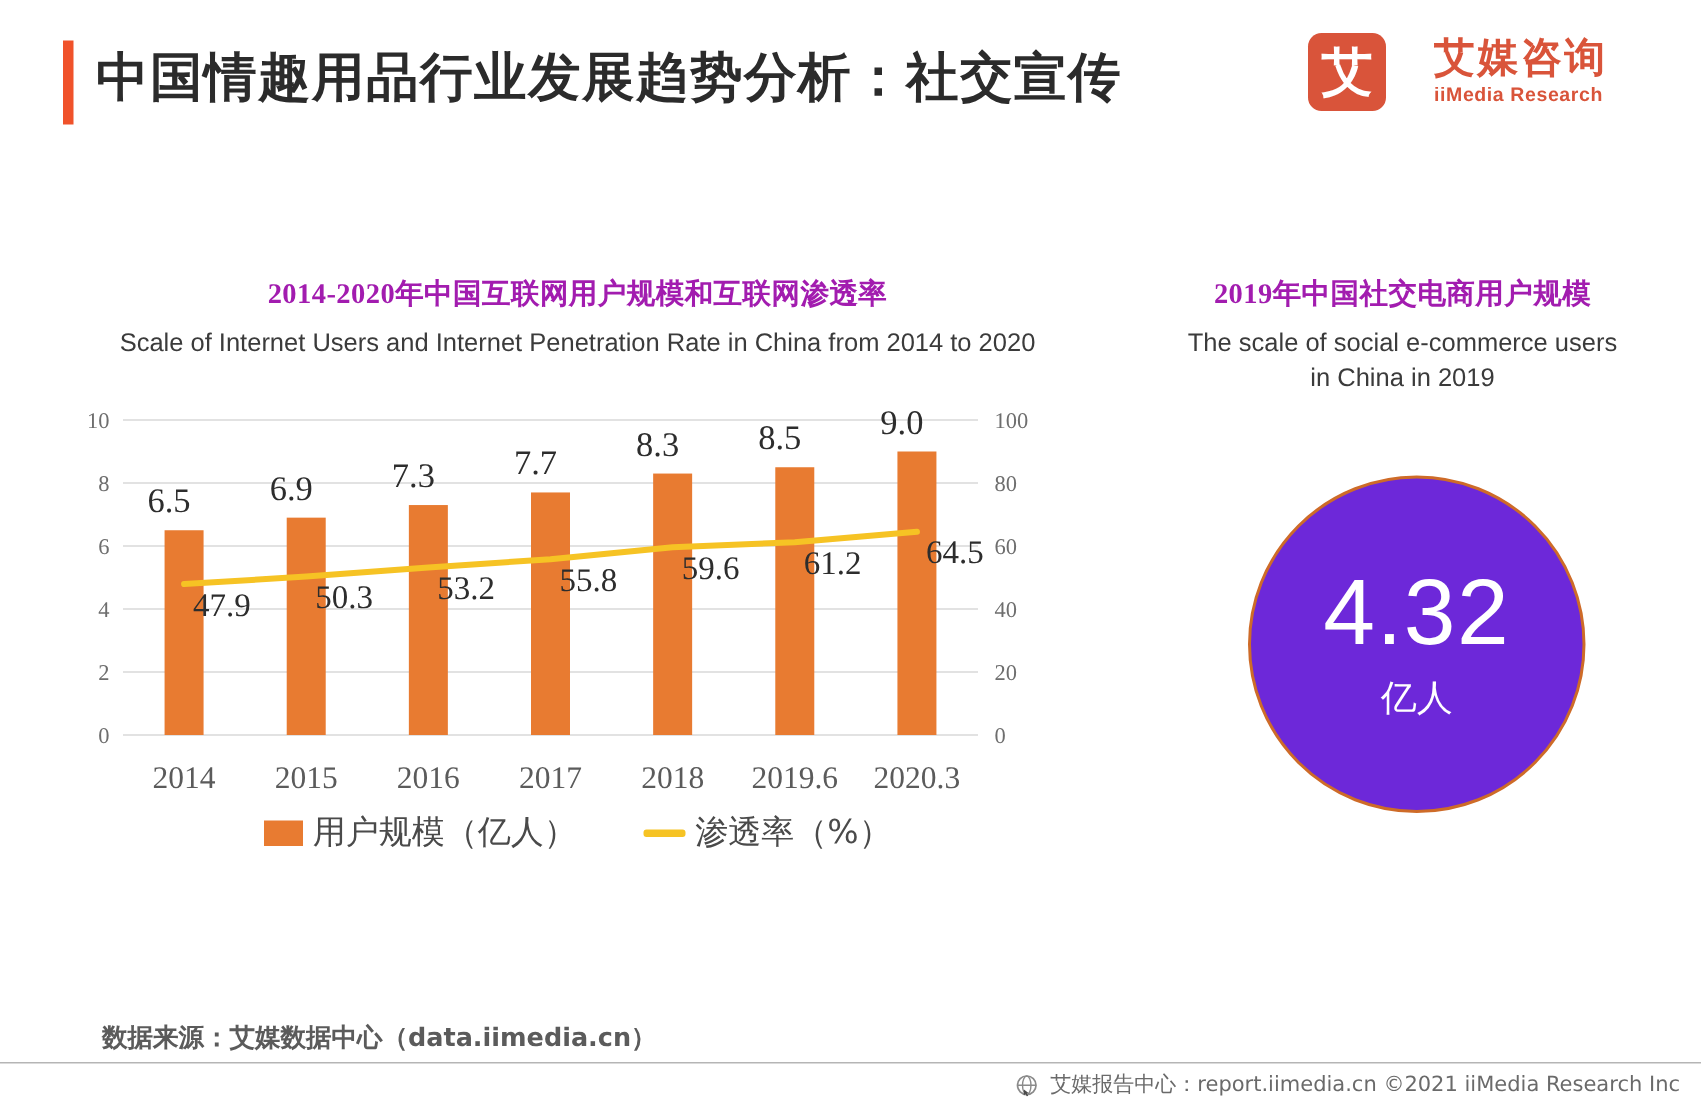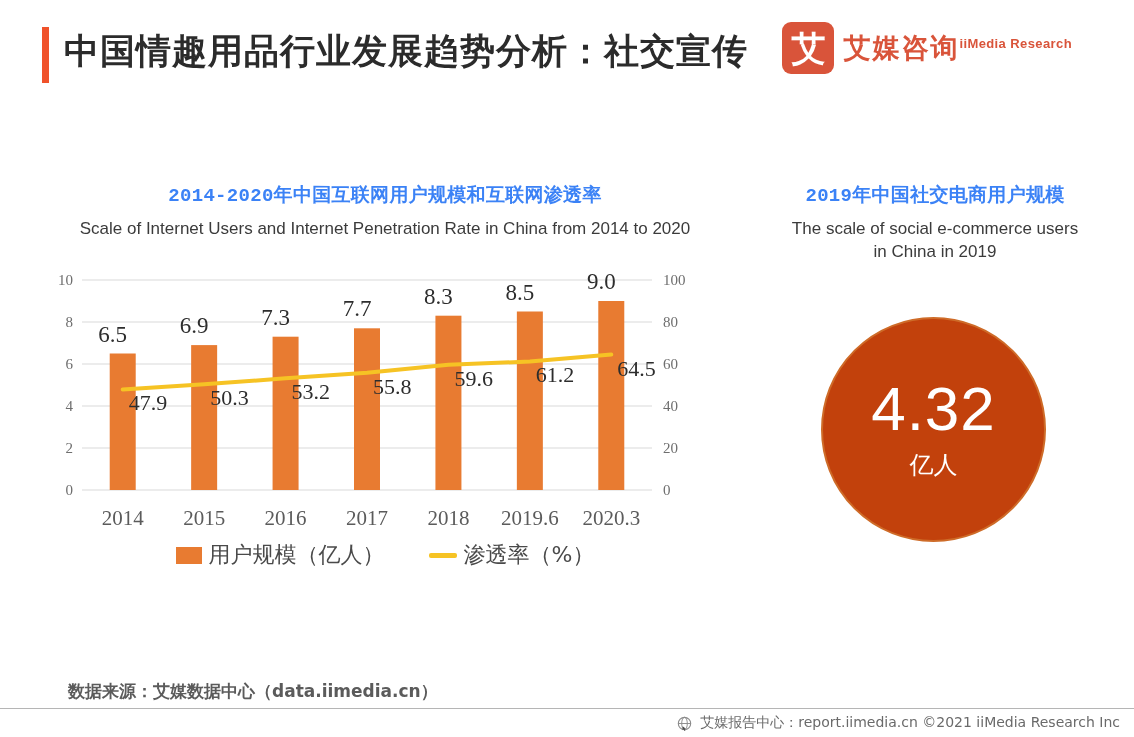--- a/index.html
+++ b/index.html
@@ -29,36 +29,36 @@
   .logo{
     position:absolute;right:18px;top:22px;
     display:flex;align-items:center;gap:9px;
   }
   .logo-mark{
     width:52px;height:52px;border-radius:9px;background:#D9543A;
     display:flex;align-items:center;justify-content:center;
     color:#ffffff;font-size:34px;font-weight:bold;line-height:1;
     font-family:"DejaVu Sans","Liberation Sans",sans-serif;
   }
-  .logo-text{display:flex;flex-direction:row;justify-content:center;}
+  .logo-text{display:flex;flex-direction:column;justify-content:center;margin-left:23px;}
   .logo-cn{
     font-size:27px;font-weight:bold;color:#D9543A;letter-spacing:2px;line-height:1.05;
     font-family:"DejaVu Sans","Liberation Sans",sans-serif;
   }
   .logo-en{
     font-size:13px;font-weight:bold;color:#D9543A;letter-spacing:.4px;line-height:1.2;margin-top:2px;
   }
 
   
   .panel-left{position:absolute;left:30px;top:185px;width:710px;height:420px;}
   .panel-right{position:absolute;left:745px;top:185px;width:380px;height:420px;}
 
   .chart-title{
-    text-align:center;font-size:19px;font-weight:bold;color:#3b82f6;
-    font-family:Liberation Mono, monospace;
+    text-align:center;font-size:19px;font-weight:bold;color:#a21caf;
+    font-family:Liberation Serif, serif;
     letter-spacing:.3px;line-height:1.25;
   }
   .chart-subtitle{
     text-align:center;font-size:17px;color:#3b3b3b;font-weight:400;
     margin-top:9px;line-height:1.35;
   }
   .panel-right .chart-title{font-size:19px;}
   .panel-right .chart-subtitle{font-size:17px;}
 
   
@@ -77,23 +77,23 @@
   .legend-item{display:flex;align-items:center;gap:7px;}
   .legend-swatch-bar{width:26px;height:17px;background:#E87B31;}
   .legend-swatch-line{width:28px;height:5px;background:#F6C324;border-radius:2px;}
   .legend-text{
     font-size:22px;color:#4a4a4a;
     font-family:"DejaVu Sans","Liberation Sans",sans-serif;
   }
 
   
   .circle-stat{
-    position:absolute;left:76px;top:132px;
+    position:absolute;left:87px;top:132px;
     width:225px;height:225px;border-radius:50%;
-    background:#c2410c;border:2px solid #CE6B28;
+    background:#6d28d9;border:2px solid #CE6B28;
     display:flex;flex-direction:column;align-items:center;justify-content:center;
     box-sizing:border-box;
   }
   .circle-value{
     color:#ffffff;font-size:62px;line-height:1;font-weight:400;
     font-family:"Liberation Sans","DejaVu Sans",sans-serif;
     letter-spacing:1px;
   }
   .circle-unit{
     color:#ffffff;font-size:24px;margin-top:9px;

